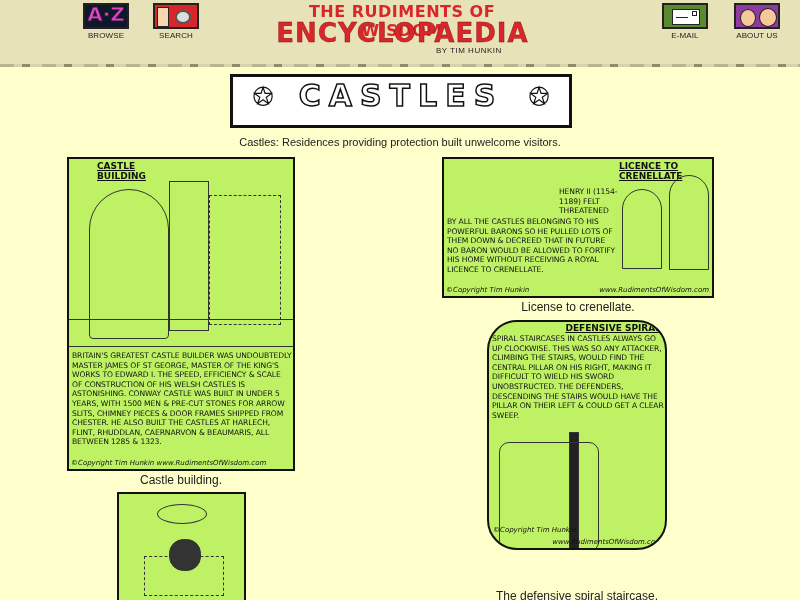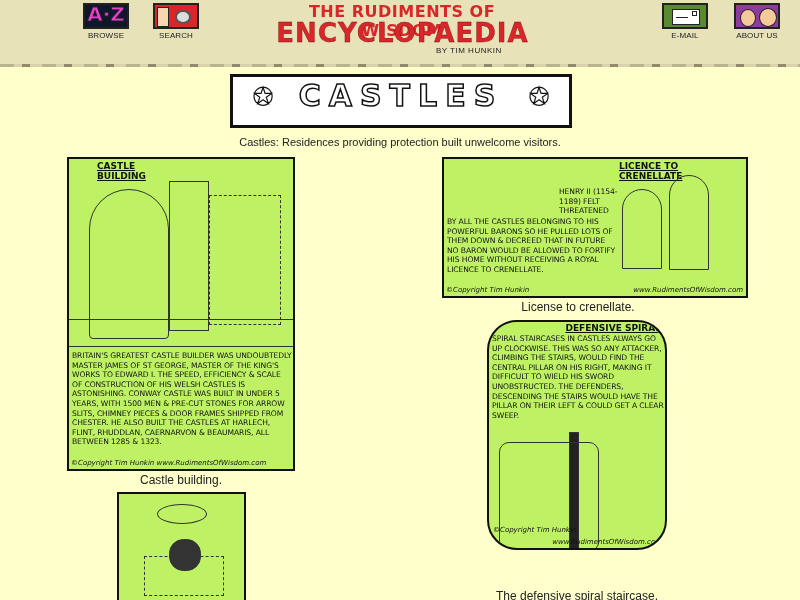--- a/index.html
+++ b/index.html
@@ -79,21 +79,21 @@
   <div class="cartoon-heading" style="left:28px;top:2px;width:40px;line-height:10px;">CASTLE BUILDING</div>
   <div class="sketch" style="left:100px;top:22px;width:40px;height:150px;"></div>
   <div class="sketch" style="left:140px;top:36px;width:72px;height:130px;border-style:dashed;"></div>
   <div class="sketch" style="left:20px;top:30px;width:80px;height:150px;border-radius:40px 40px 4px 4px;"></div>
   <div class="sketch" style="left:0;top:160px;width:226px;height:28px;border-left:none;border-right:none;"></div>
   <div class="cartoon-text" style="left:3px;top:192px;width:220px;">Britain's greatest castle builder was undoubtedly Master James of St George, Master of the King's Works to Edward I. The speed, efficiency &amp; scale of construction of his Welsh castles is astonishing. Conway castle was built in under 5 years, with 1500 men &amp; pre-cut stones for arrow slits, chimney pieces &amp; door frames shipped from Chester. He also built the castles at Harlech, Flint, Rhuddlan, Caernarvon &amp; Beaumaris, all between 1285 &amp; 1323.</div>
   <div class="cartoon-copy" style="left:2px;bottom:2px;width:224px;">©Copyright Tim Hunkin  www.RudimentsOfWisdom.com</div>
 </div>
 <div class="caption" style="left:67px;top:473px;width:228px;">Castle building.</div>
 
-<div class="cartoon" style="left:442px;top:157px;width:306px;height:141px;">
+<div class="cartoon" style="left:442px;top:157px;width:272px;height:141px;">
   <div class="cartoon-heading" style="left:175px;top:2px;width:70px;line-height:10px;">LICENCE TO CRENELLATE</div>
   <div class="cartoon-text" style="left:115px;top:28px;width:60px;">Henry II (1154-1189) felt threatened</div>
   <div class="cartoon-text" style="left:3px;top:58px;width:170px;">by all the castles belonging to his powerful barons so he pulled lots of them down &amp; decreed that in future no baron would be allowed to fortify his home without receiving a royal licence to crenellate.</div>
   <div class="sketch" style="left:178px;top:30px;width:40px;height:80px;border-radius:20px 20px 0 0;"></div>
   <div class="sketch" style="left:225px;top:16px;width:40px;height:95px;border-radius:20px 20px 0 0;"></div>
   <div class="cartoon-copy" style="left:2px;bottom:2px;">©Copyright Tim Hunkin</div>
   <div class="cartoon-copy" style="right:3px;bottom:2px;">www.RudimentsOfWisdom.com</div>
 </div>
 <div class="caption" style="left:442px;top:300px;width:272px;">License to crenellate.</div>
 

